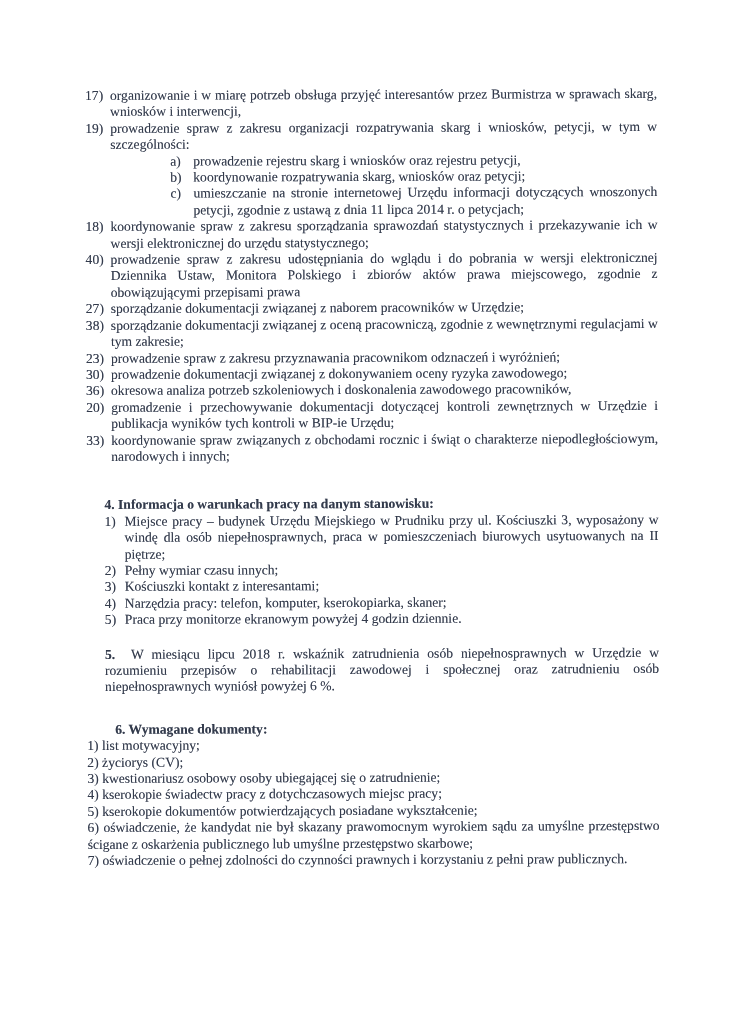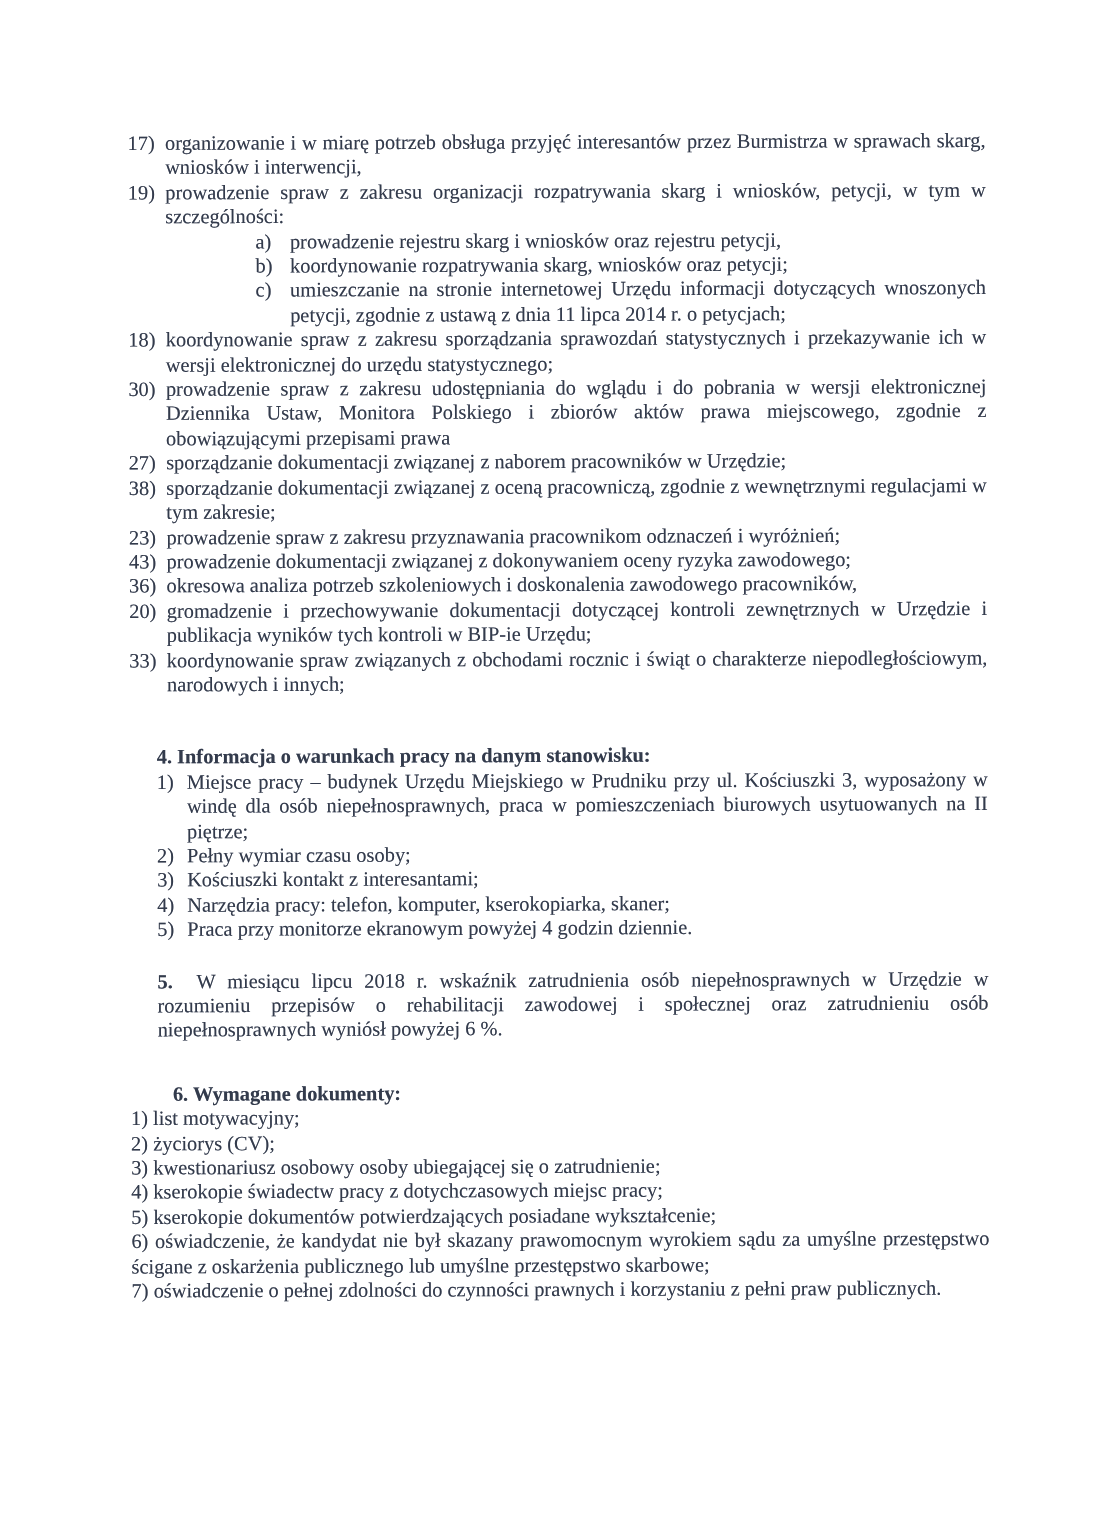--- a/index.html
+++ b/index.html
@@ -53,35 +53,35 @@
 <div class="page">
   <div class="content">
 
     <div class="duties">
         <div class="duty"><span class="num">17)</span><span class="txt">organizowanie i w miarę potrzeb obsługa przyjęć interesantów przez Burmistrza w sprawach skarg, wniosków i interwencji,</span></div>
         <div class="duty"><span class="num">19)</span><span class="txt">prowadzenie spraw z zakresu organizacji rozpatrywania skarg i wniosków, petycji, w tym w szczególności:</span></div>
         <div class="duty sub"><span class="num">a)</span><span class="txt">prowadzenie rejestru skarg i wniosków oraz rejestru petycji,</span></div>
         <div class="duty sub"><span class="num">b)</span><span class="txt">koordynowanie rozpatrywania skarg, wniosków oraz petycji;</span></div>
         <div class="duty sub"><span class="num">c)</span><span class="txt">umieszczanie na stronie internetowej Urzędu informacji dotyczących wnoszonych petycji, zgodnie z ustawą z dnia 11 lipca 2014 r. o petycjach;</span></div>
         <div class="duty"><span class="num">18)</span><span class="txt">koordynowanie spraw z zakresu sporządzania sprawozdań statystycznych i przekazywanie ich w wersji elektronicznej do urzędu statystycznego;</span></div>
-        <div class="duty"><span class="num">30)</span><span class="txt">prowadzenie spraw z zakresu udostępniania do wglądu i do pobrania w wersji elektronicznej Dziennika Ustaw, Monitora Polskiego i zbiorów aktów prawa miejscowego, zgodnie z obowiązującymi przepisami prawa</span></div>
+        <div class="duty"><span class="num">40)</span><span class="txt">prowadzenie spraw z zakresu udostępniania do wglądu i do pobrania w wersji elektronicznej Dziennika Ustaw, Monitora Polskiego i zbiorów aktów prawa miejscowego, zgodnie z obowiązującymi przepisami prawa</span></div>
         <div class="duty"><span class="num">27)</span><span class="txt">sporządzanie dokumentacji związanej z naborem pracowników w Urzędzie;</span></div>
         <div class="duty"><span class="num">38)</span><span class="txt">sporządzanie dokumentacji związanej z oceną pracowniczą, zgodnie z wewnętrznymi regulacjami w tym zakresie;</span></div>
         <div class="duty"><span class="num">23)</span><span class="txt">prowadzenie spraw z zakresu przyznawania pracownikom odznaczeń i wyróżnień;</span></div>
-        <div class="duty"><span class="num">43)</span><span class="txt">prowadzenie dokumentacji związanej z dokonywaniem oceny ryzyka zawodowego;</span></div>
+        <div class="duty"><span class="num">30)</span><span class="txt">prowadzenie dokumentacji związanej z dokonywaniem oceny ryzyka zawodowego;</span></div>
         <div class="duty"><span class="num">36)</span><span class="txt">okresowa analiza potrzeb szkoleniowych i doskonalenia zawodowego pracowników,</span></div>
         <div class="duty"><span class="num">20)</span><span class="txt">gromadzenie i przechowywanie dokumentacji dotyczącej kontroli zewnętrznych w Urzędzie i publikacja wyników tych kontroli w BIP-ie Urzędu;</span></div>
         <div class="duty"><span class="num">33)</span><span class="txt">koordynowanie spraw związanych z obchodami rocznic i świąt o charakterze niepodległościowym, narodowych i innych;</span></div>
       </div>
 
     <p class="h4">4. Informacja o warunkach pracy na danym stanowisku:</p>
 
     <div>
         <div class="s4item"><span class="num">1)</span><span>Miejsce pracy – budynek Urzędu Miejskiego w Prudniku przy ul. Kościuszki 3, wyposażony w windę dla osób niepełnosprawnych, praca w pomieszczeniach biurowych usytuowanych na II piętrze;</span></div>
-        <div class="s4item"><span class="num">2)</span><span>Pełny wymiar czasu osoby;</span></div>
+        <div class="s4item"><span class="num">2)</span><span>Pełny wymiar czasu innych;</span></div>
         <div class="s4item"><span class="num">3)</span><span>Kościuszki kontakt z interesantami;</span></div>
         <div class="s4item"><span class="num">4)</span><span>Narzędzia pracy: telefon, komputer, kserokopiarka, skaner;</span></div>
         <div class="s4item"><span class="num">5)</span><span>Praca przy monitorze ekranowym powyżej 4 godzin dziennie.</span></div>
       </div>
 
     <p class="para5"><span class="pnum">5.</span><span>W miesiącu lipcu 2018 r. wskaźnik zatrudnienia osób niepełnosprawnych w Urzędzie w rozumieniu przepisów o rehabilitacji zawodowej i społecznej oraz zatrudnieniu osób niepełnosprawnych wyniósł powyżej 6 %.</span></p>
 
     <p class="h6">6. Wymagane dokumenty:</p>
 
     <div>

